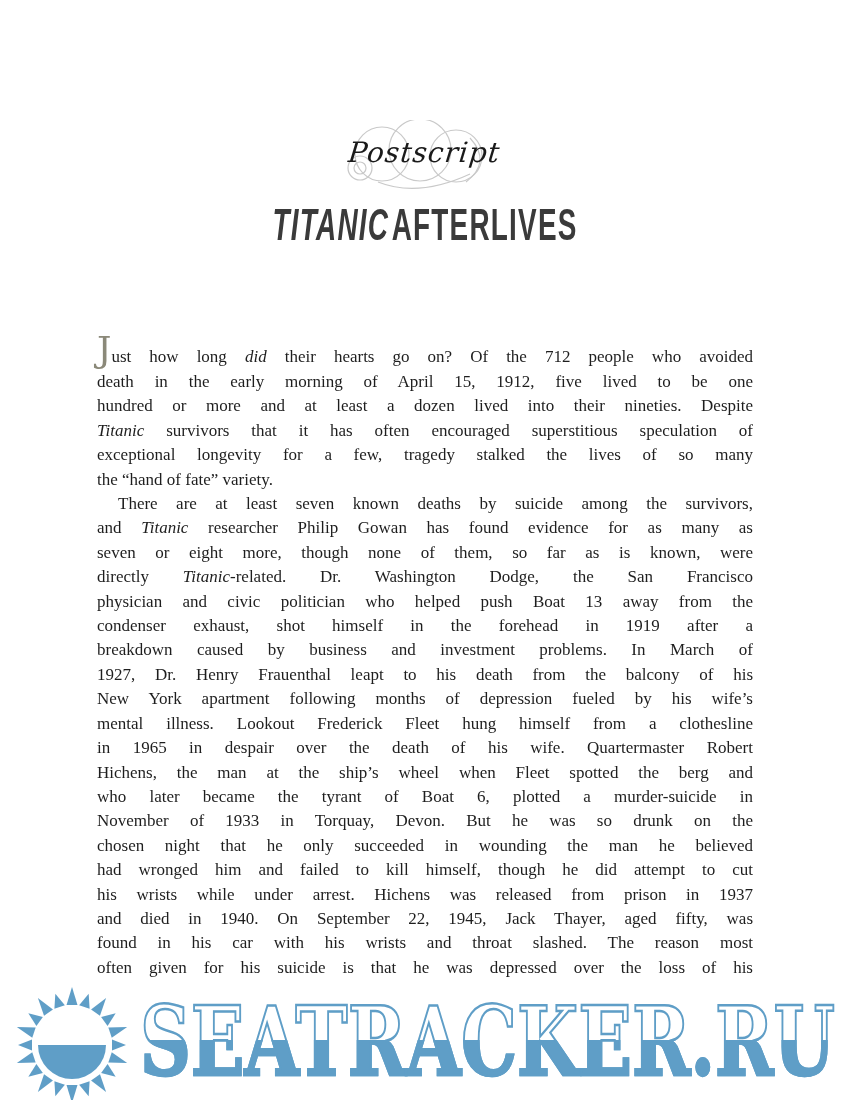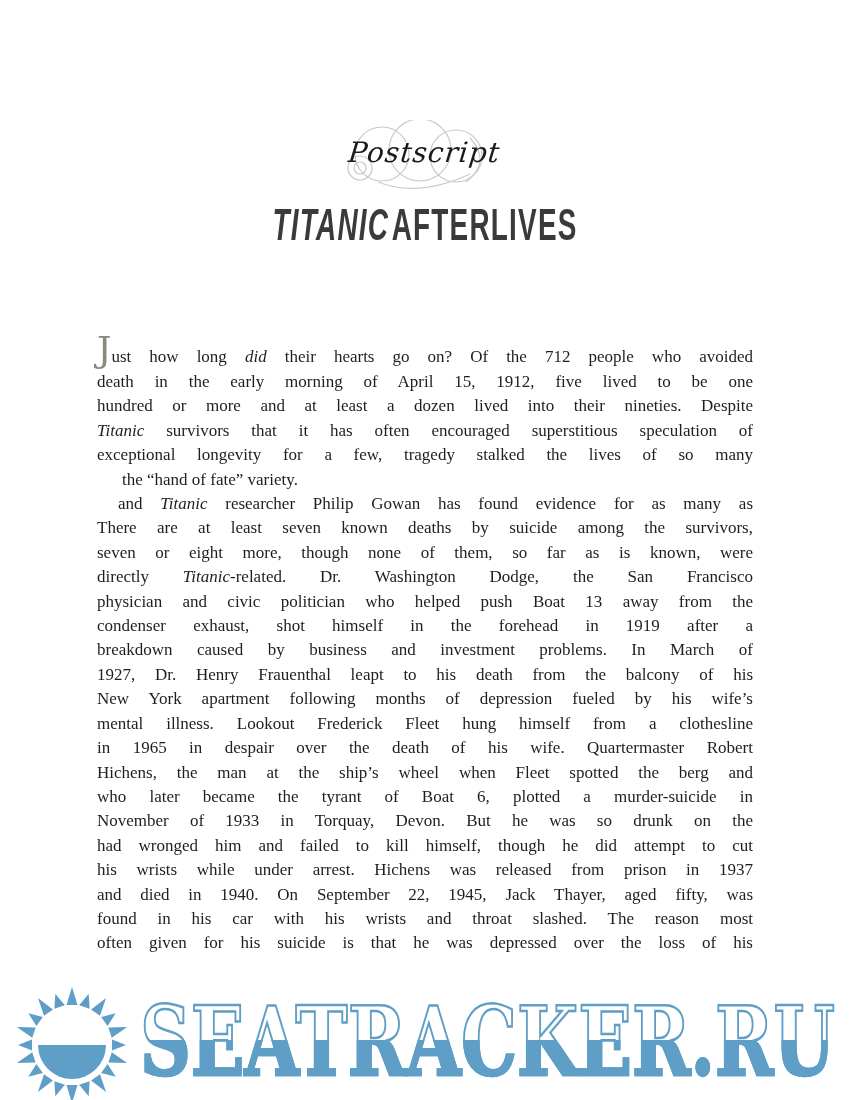--- a/index.html
+++ b/index.html
@@ -59,21 +59,21 @@
     top: 330px; left: 97px; width: 656px;
     font-size: 17px;
     color: #1e1e1e;
   }
   .line {
     text-align: justify;
     text-align-last: justify;
     line-height: 24.4px;
     white-space: normal;
   }
-  .para1 .line:last-child { text-align-last: left; margin-left: 25px; }
+  .para1 .line:last-child { text-align-last: left; }
   .para2 .line:first-child { text-indent: 21px; }
   .line b { font-weight: normal; }
   .line i { }
   .dropcap {
     font-family: "DejaVu Serif", serif;
     font-size: 36px;
     line-height: 40px;
     color: #8b8979;
   }
 
@@ -120,34 +120,35 @@
   <div class="body-text">
     <div class="para1">
         <div class="line"><span class="dropcap">J</span>ust how long <i>did</i> their hearts go on? Of the 712 people who avoided</div>
         <div class="line">death in the early morning of April 15, 1912, five lived to be one</div>
         <div class="line">hundred or more and at least a dozen lived into their nineties. Despite</div>
         <div class="line"><i>Titanic</i> survivors that it has often encouraged superstitious speculation of</div>
         <div class="line">exceptional longevity for a few, tragedy stalked the lives of so many</div>
         <div class="line">the “hand of fate” variety.</div>
       </div>
     <div class="para2">
+        <div class="line">There are at least seven known deaths by suicide among the survivors,</div>
         <div class="line">and <i>Titanic</i> researcher Philip Gowan has found evidence for as many as</div>
-        <div class="line">There are at least seven known deaths by suicide among the survivors,</div>
         <div class="line">seven or eight more, though none of them, so far as is known, were</div>
         <div class="line">directly <i>Titanic</i>-related. <b>Dr. Washington Dodge</b>, the San Francisco</div>
         <div class="line">physician and civic politician who helped push Boat 13 away from the</div>
         <div class="line">condenser exhaust, shot himself in the forehead in 1919 after a</div>
         <div class="line">breakdown caused by business and investment problems. In March of</div>
         <div class="line">1927, <b>Dr. Henry Frauenthal</b> leapt to his death from the balcony of his</div>
         <div class="line">New York apartment following months of depression fueled by his wife’s</div>
         <div class="line">mental illness. Lookout <b>Frederick Fleet</b> hung himself from a clothesline</div>
         <div class="line">in 1965 in despair over the death of his wife. Quartermaster <b>Robert</b></div>
         <div class="line"><b>Hichens</b>, the man at the ship’s wheel when Fleet spotted the berg and</div>
         <div class="line">who later became the tyrant of Boat 6, plotted a murder-suicide in</div>
         <div class="line">November of 1933 in Torquay, Devon. But he was so drunk on the</div>
+        <div class="line">chosen night that he only succeeded in wounding the man he believed</div>
         <div class="line">had wronged him and failed to kill himself, though he did attempt to cut</div>
         <div class="line">his wrists while under arrest. Hichens was released from prison in 1937</div>
         <div class="line">and died in 1940. On September 22, 1945, <b>Jack Thayer</b>, aged fifty, was</div>
         <div class="line">found in his car with his wrists and throat slashed. The reason most</div>
         <div class="line">often given for his suicide is that he was depressed over the loss of his</div>
       </div>
   </div>
 
   <svg class="watermark" width="860" height="118" viewBox="0 0 860 118">
     <defs>

